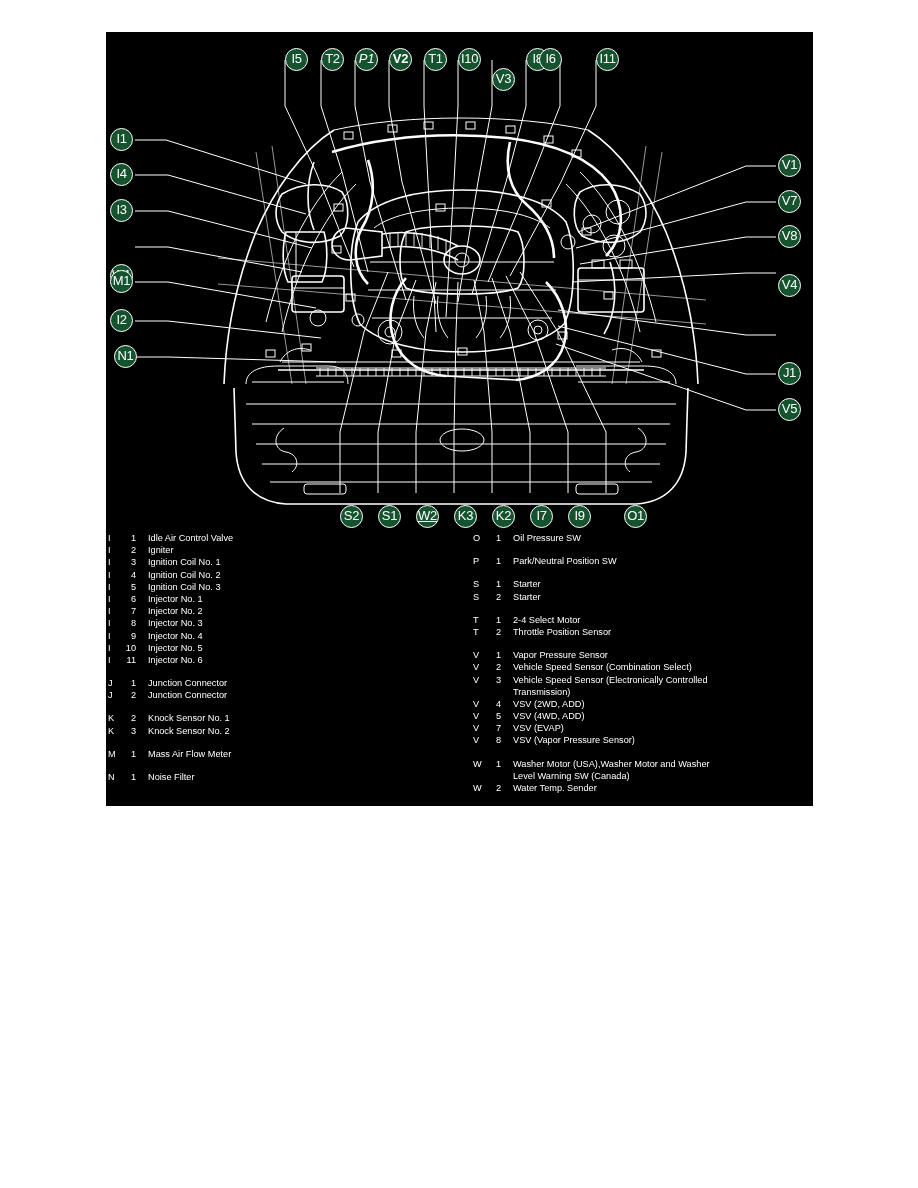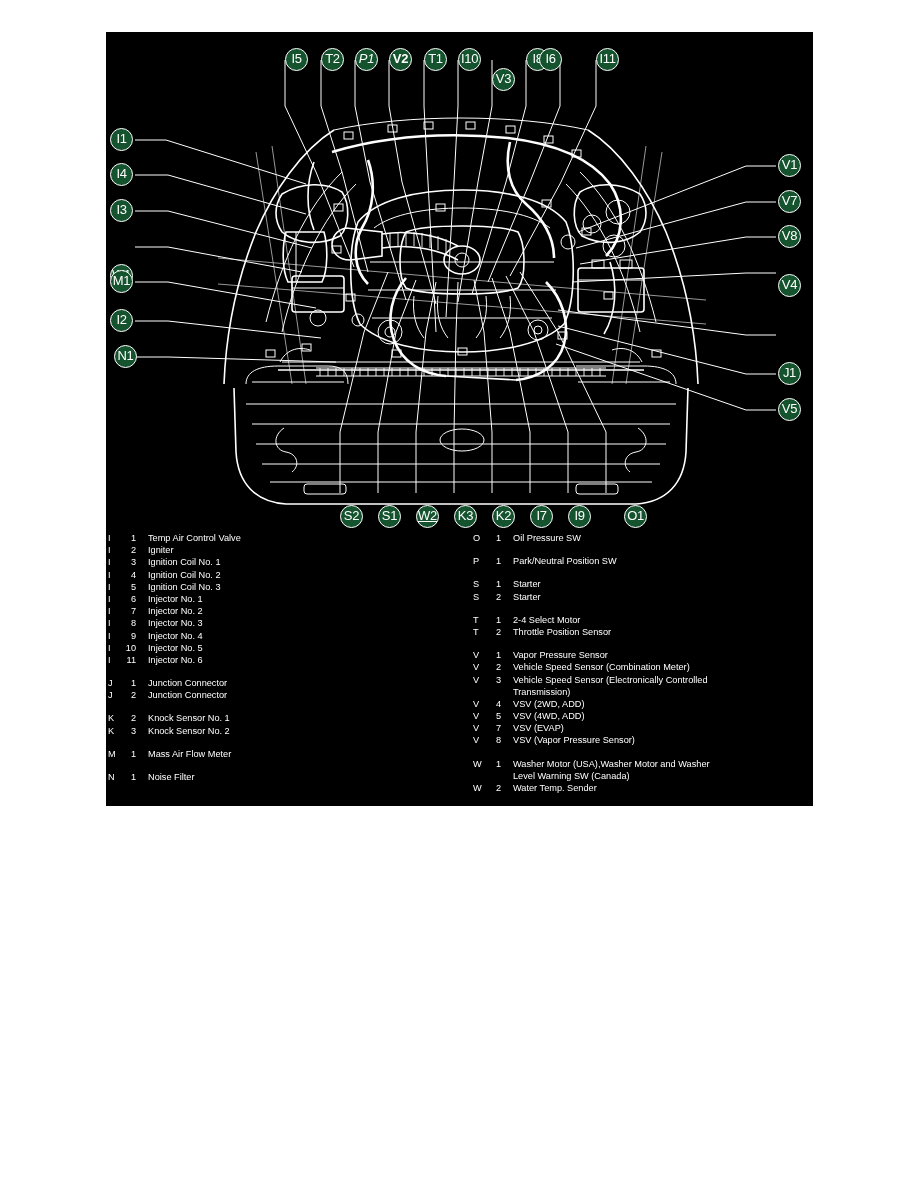--- a/index.html
+++ b/index.html
@@ -327,21 +327,21 @@
       <div class="bub" style="left: 424px; top: 473px;">I7</div>
       <div class="bub" style="left: 462px; top: 473px;">I9</div>
       <div class="bub" style="left: 500px; top: 473px; margin-left: 18px;">O1</div>
     </div>
 
   <div id="legend">
     <div class="lgcol left" id="lg-left">
         <div class="lrow">
           <span class="cl">I</span>
           <span class="cn">1</span>
-          <span class="desc">Temp Air Control Valve</span>
+          <span class="desc">Idle Air Control Valve</span>
         </div>
         <div class="lrow">
           <span class="cl">I</span>
           <span class="cn">2</span>
           <span class="desc">Igniter</span>
         </div>
         <div class="lrow">
           <span class="cl">I</span>
           <span class="cn">3</span>
           <span class="desc">Ignition Coil No. 1</span>
@@ -457,21 +457,21 @@
         </div>
         <div class="gap"></div>
         <div class="lrow">
           <span class="cl">V</span>
           <span class="cn">1</span>
           <span class="desc">Vapor Pressure Sensor</span>
         </div>
         <div class="lrow">
           <span class="cl">V</span>
           <span class="cn">2</span>
-          <span class="desc">Vehicle Speed Sensor (Combination Meter)</span>
+          <span class="desc">Vehicle Speed Sensor (Combination Select)</span>
         </div>
         <div class="lrow">
           <span class="cl">V</span>
           <span class="cn">3</span>
           <span class="desc">Vehicle Speed Sensor (Electronically Controlled</span>
         </div>
         <div class="lrow cont">
           <span class="desc">Transmission)</span>
         </div>
         <div class="lrow">

